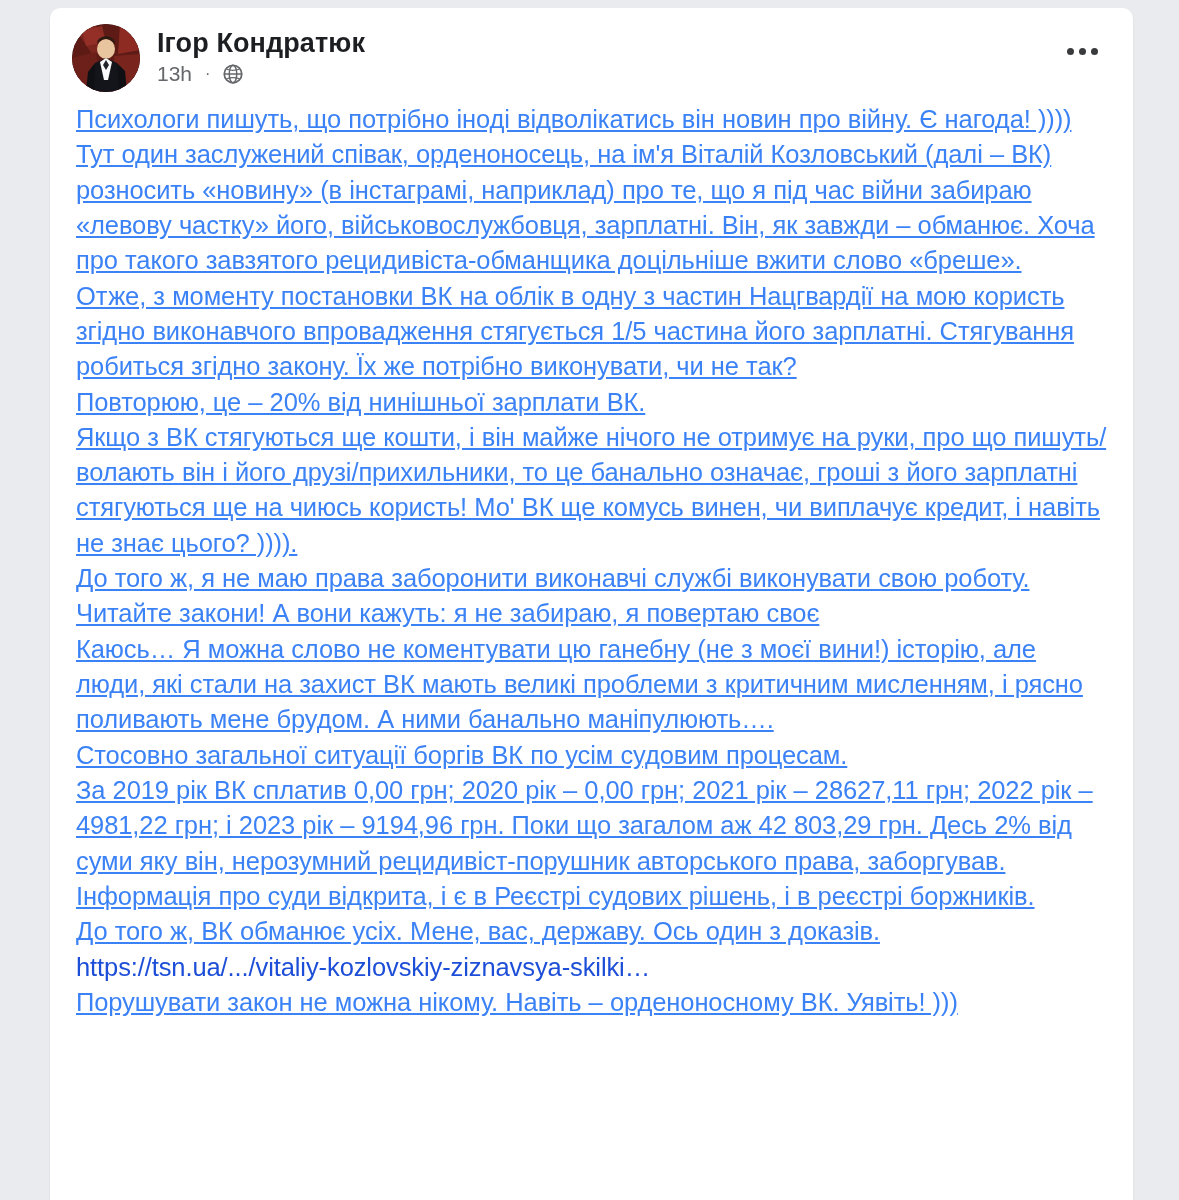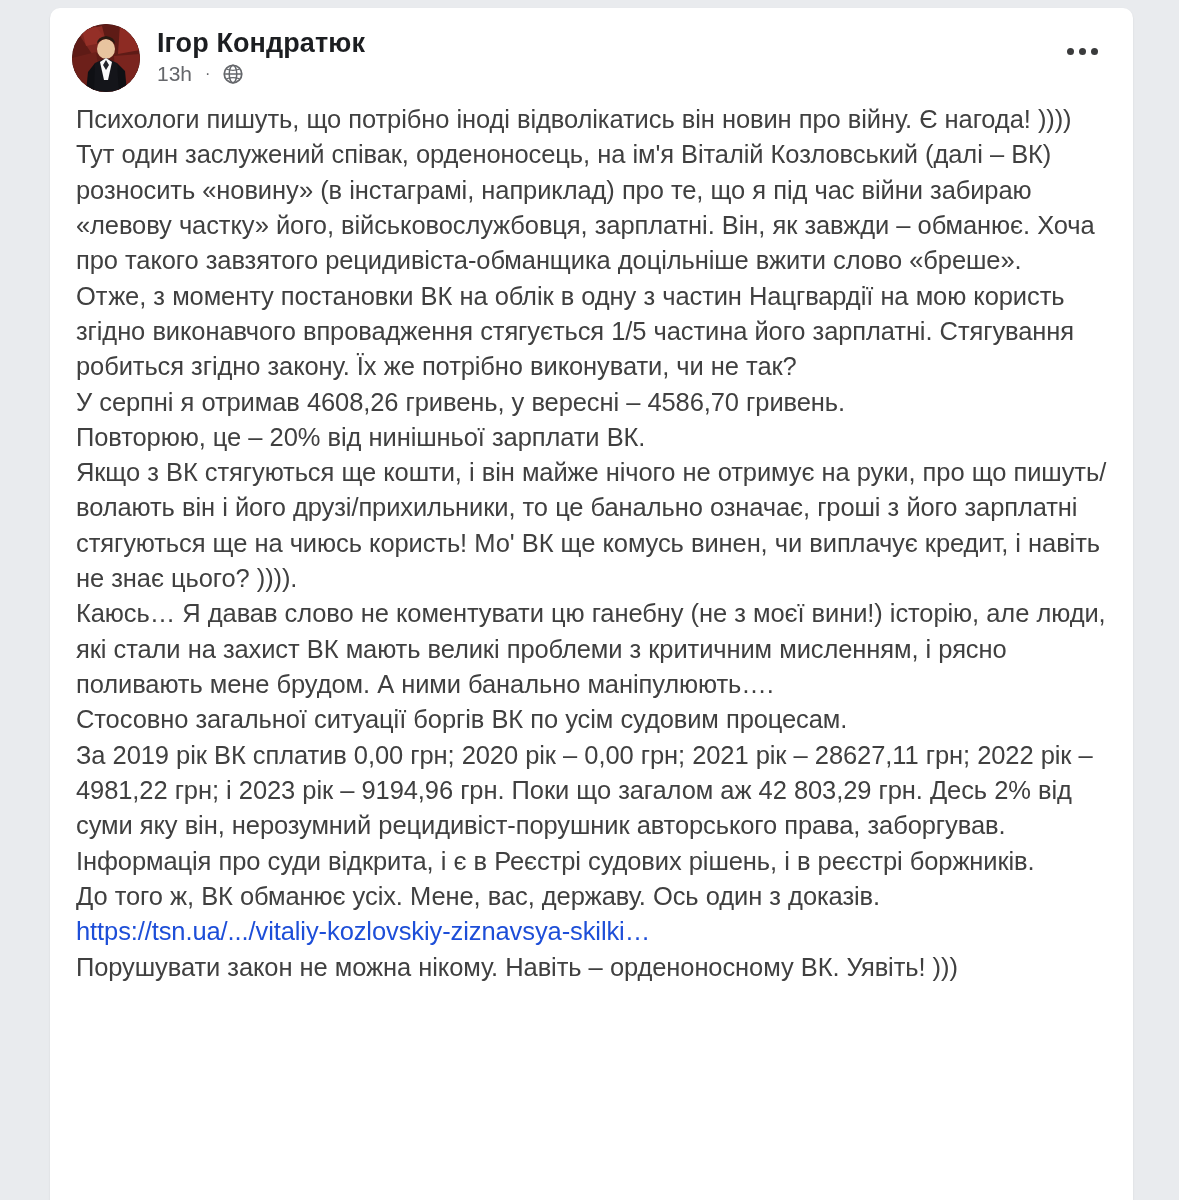--- a/index.html
+++ b/index.html
@@ -110,24 +110,25 @@
   }
 
   
   .post-body {
     padding: 6px 26px 20px 26px;
   }
 
   .post-body p {
     font-size: 25.5px;
     line-height: 1.385;
-    color: #404040;
+    color: #3b82f6;
     margin: 0 0 0 0;
     letter-spacing: -0.1px;
     word-spacing: 0.2px;
+    text-decoration: underline;
   }
 
   .post-link {
     font-size: 25.5px;
     line-height: 1.385;
     color: #1d4ed8;
     text-decoration: none;
     display: block;
     letter-spacing: -0.1px;
     cursor: pointer;
@@ -186,24 +187,24 @@
       <span class="dot"></span>
       <span class="dot"></span>
       <span class="dot"></span>
     </button>
   </div>
 
   <div class="post-body">
     <p>Психологи пишуть, що потрібно іноді відволікатись вiн новин про війну. Є нагода! ))))</p>
     <p>Тут один заслужений співак, орденоносець, на ім'я Віталій Козловський (далі – ВК) розносить «новину» (в інстаграмі, наприклад) про те, що я під час війни забираю «левову частку» його, військовослужбовця, зарплатні. Він, як завжди – обманює. Хоча про такого завзятого рецидивіста-обманщика доцільніше вжити слово «бреше».</p>
     <p>Отже, з моменту постановки ВК на облік в одну з частин Нацгвардії на мою користь згідно виконавчого впровадження стягується 1/5 частина його зарплатні. Стягування робиться згідно закону. Їх же потрібно виконувати, чи не так?</p>
-    <p>У серпні я отримав 4608,26 гривень, у вересні – 4586,70 гривень.</p>
     <p>Повторюю, це – 20% від нинішньої зарплати ВК.</p>
     <p>Якщо з ВК стягуються ще кошти, і він майже нічого не отримує на руки, про що пишуть/волають він і його друзі/прихильники, то це банально означає, гроші з його зарплатні стягуються ще на чиюсь користь! Мо' ВК ще комусь винен, чи виплачує кредит, і навіть не знає цього? )))).</p>
-    <p>Каюсь… Я давав слово не коментувати цю ганебну (не з моєї вини!) історію, але люди, які стали на захист ВК мають великі проблеми з критичним мисленням, і рясно поливають мене брудом. А ними банально маніпулюють….</p>
+    <p>До того ж, я не маю права заборонити виконавчі службі виконувати свою роботу. Читайте закони!  А вони кажуть: я не забираю, я повертаю своє</p>
+    <p>Каюсь… Я можна слово не коментувати цю ганебну (не з моєї вини!) історію, але люди, які стали на захист ВК мають великі проблеми з критичним мисленням, і рясно поливають мене брудом. А ними банально маніпулюють….</p>
     <p>Стосовно загальної ситуації боргів ВК по усім судовим процесам.</p>
     <p>За 2019 рік ВК сплатив 0,00 грн; 2020 рік – 0,00 грн; 2021 рік – 28627,11 грн; 2022 рік – 4981,22 грн; і 2023 рік – 9194,96 грн. Поки що загалом аж 42 803,29 грн. Десь 2% від суми яку він, нерозумний рецидивіст-порушник авторського права, заборгував. Інформація про суди відкрита, і є в Реєстрі судових рішень, і в реєстрі боржників.</p>
     <p>До того ж, ВК обманює усіх. Мене, вас, державу. Ось один з доказів.</p>
 
     <a class="post-link" href="#">https://tsn.ua/.../vitaliy-kozlovskiy-ziznavsya-skilki…</a>
 
     <p>Порушувати закон не можна нікому. Навіть – орденоносному ВК. Уявіть! )))</p>
 
   </div>
 

